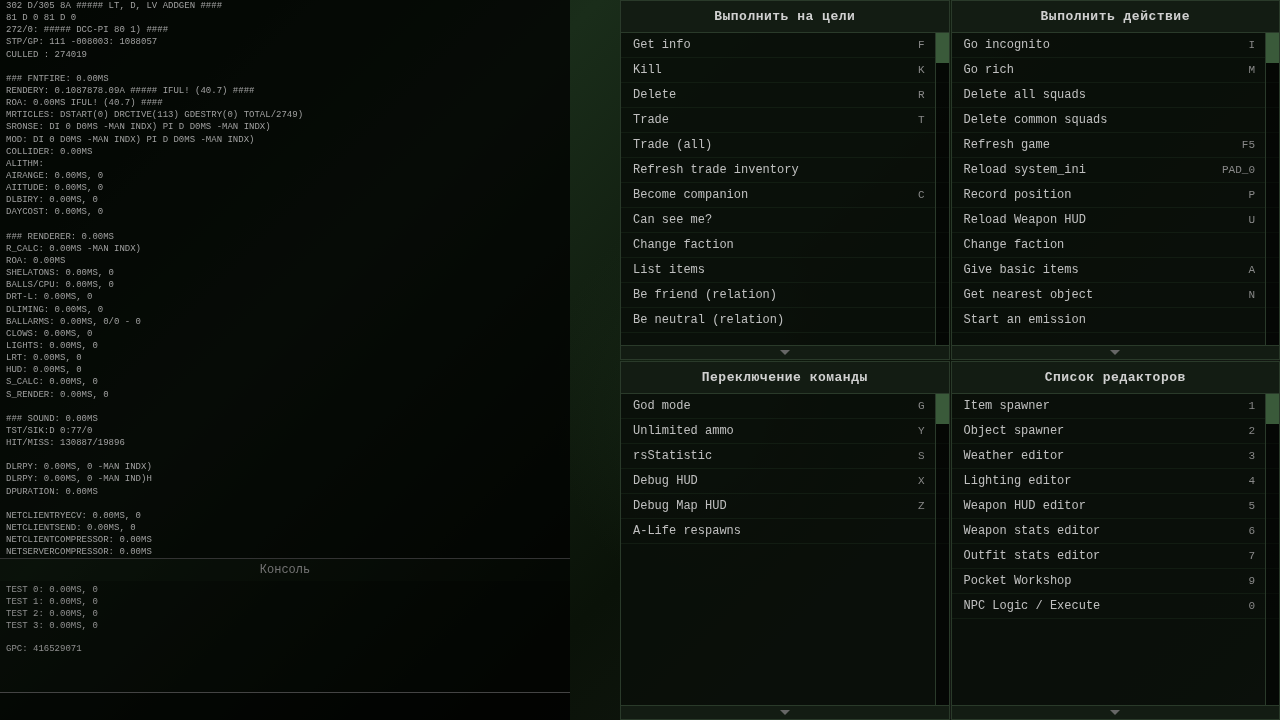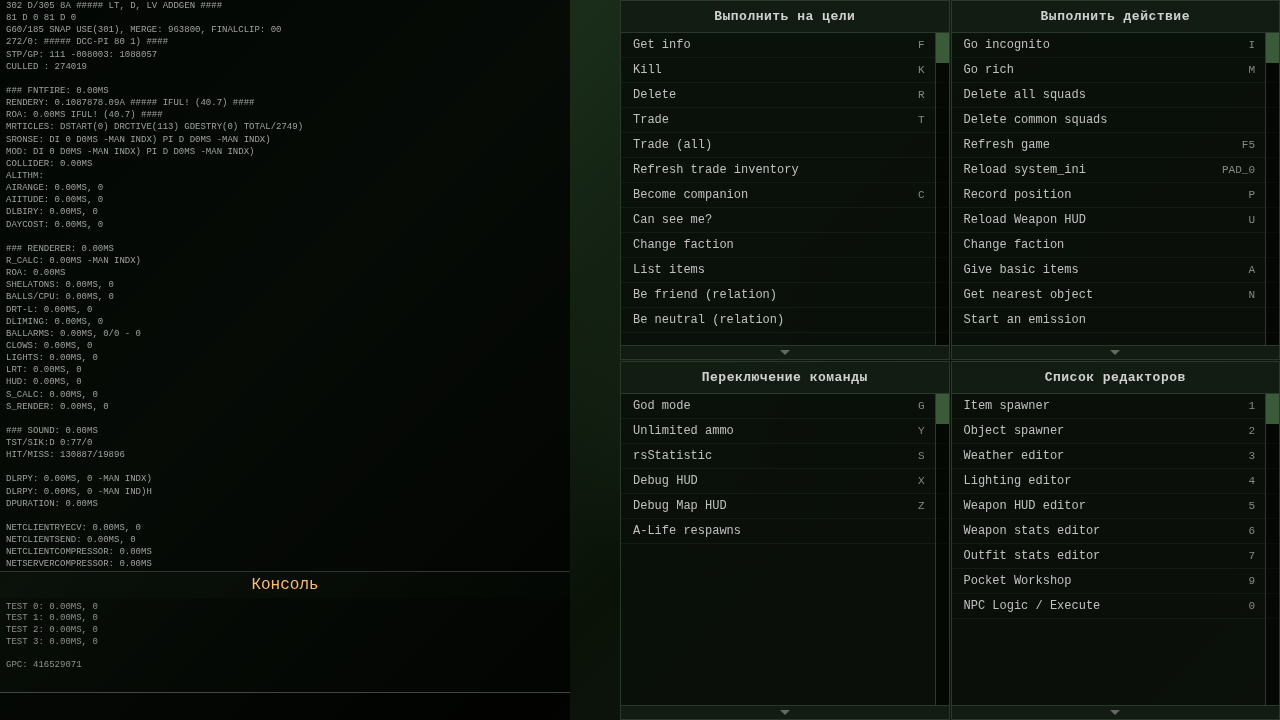--- a/index.html
+++ b/index.html
@@ -50,24 +50,24 @@
       padding: 0 6px;
       font-size: 9px;
       color: #a0a0a0;
       line-height: 1.35;
       flex: 0 0 auto;
       border-bottom: 1px solid #333;
     }
 
     .console-title {
       background: rgba(0,0,0,0.6);
-      color: #fdba74;
+      color: #737373;
       text-align: center;
       padding: 4px;
-      font-size: 16px;
+      font-size: 12px;
     }
 
     .console-output {
       background: rgba(0,0,0,0.7);
       flex: 1;
       padding: 4px 6px;
       font-size: 9px;
       color: #909090;
       line-height: 1.3;
       overflow: hidden;
@@ -196,21 +196,20 @@
 </head>
 <body>
 
 <div class="bg-scene"></div>
 <div class="bg-figure"></div>
 
 <div class="console-panel">
   <div class="console-stats" id="console-stats-content">
       <span class="stat-line">302 D/305 8A      ##### LT, D, LV ADDGEN ####</span>
       <span class="stat-line">81 D 0            81 D   0</span>
-      <span class="stat-line">G60/185           SNAP USE(301), MERGE: 963800, FINALCLIP: 00</span>
       <span class="stat-line">272/0:            ##### DCC-PI 80 1) ####</span>
       <span class="stat-line">STP/GP: 111       -008003:      1088057</span>
       <span class="stat-line">                  CULLED : 274019</span>
       <span class="stat-line">&nbsp;</span>
       <span class="stat-line">### FNTFIRE: 0.00MS</span>
       <span class="stat-line">RENDERY: 0.1087878.09A     ##### IFUL! (40.7) ####</span>
       <span class="stat-line">ROA:     0.00MS             IFUL! (40.7) ####</span>
       <span class="stat-line">MRTICLES: DSTART(0) DRCTIVE(113) GDESTRY(0) TOTAL/2749)</span>
       <span class="stat-line">SRONSE:  DI 0 D0MS -MAN INDX)  PI D D0MS -MAN INDX)</span>
       <span class="stat-line">MOD:     DI 0 D0MS -MAN INDX)  PI D D0MS -MAN INDX)</span>

